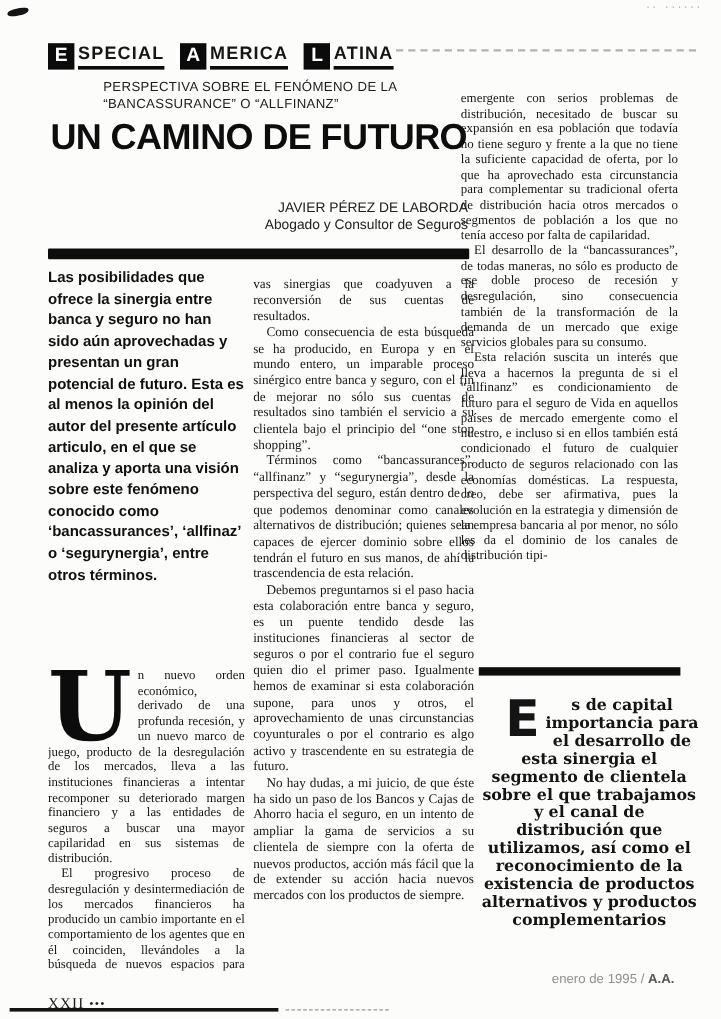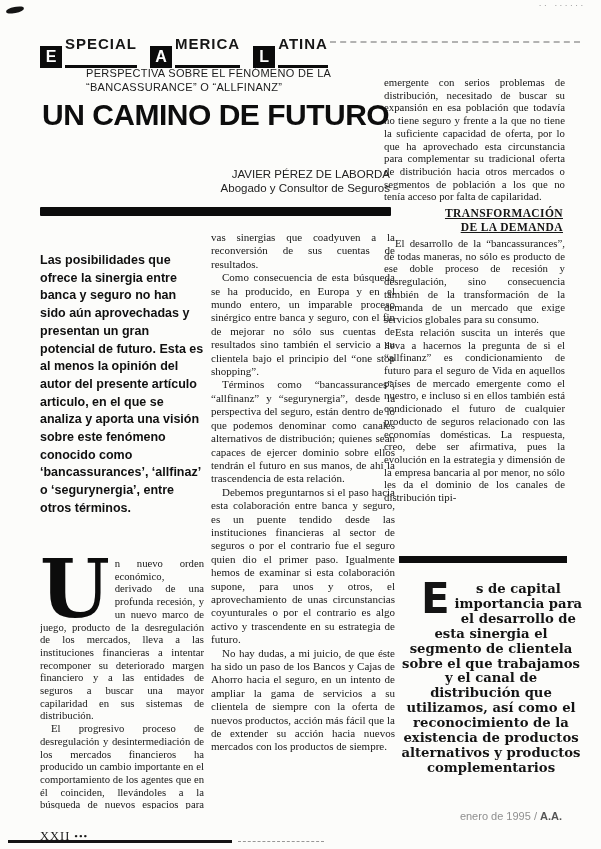--- a/index.html
+++ b/index.html
@@ -10,30 +10,30 @@
 
   
   .smudge{left:6px;top:7px;width:18px;height:6px;background:#141414;border-radius:50% 40% 50% 40%;transform:rotate(-10deg);}
   .noise{left:538px;top:2px;font:7px "DejaVu Sans Mono",monospace;color:#9a9a9a;letter-spacing:1px;}
 
   
   .brand{left:40px;top:36px;display:flex;align-items:flex-end;gap:13px;}
   .brand-group{display:flex;align-items:flex-end;gap:3px;}
   .brand-box{width:22px;height:22px;background:#0b0b0b;color:#fff;display:flex;align-items:center;justify-content:center;
              font:bold 16px "Liberation Sans",sans-serif;}
-  .brand-word{font:bold 15px/15px "Liberation Sans",sans-serif;letter-spacing:1px;border-bottom:3px solid #0b0b0b;padding-bottom:14px;}
+  .brand-word{font:bold 15px/15px "Liberation Sans",sans-serif;letter-spacing:1px;border-bottom:3px solid #0b0b0b;padding-bottom:3px;}
   .brand-ext{left:330px;top:41px;width:250px;border-bottom:2px dashed #777;opacity:.55;}
 
   .kicker{left:42px;top:66px;font:11px/14px "Liberation Sans",sans-serif;letter-spacing:.3px;color:#1c1c1c;margin-left:44px;}
   .title{left:42px;top:98px;font:bold 30px/34px "Liberation Sans",sans-serif;letter-spacing:-.5px;color:#0d0d0d;}
   .byline{left:150px;top:168px;width:240px;text-align:right;font:11.5px/13.5px "Liberation Sans",sans-serif;color:#222;}
   .rule-main{left:40px;top:207px;width:351px;height:9px;background:#0c0c0c;border-radius:1px;}
 
   
-  .standfirst{left:40px;top:252px;width:164px;font:bold 12.5px/17.7px "Liberation Sans",sans-serif;color:#101010;}
+  .standfirst{left:40px;top:223px;width:164px;font:bold 12.5px/17.7px "Liberation Sans",sans-serif;color:#101010;}
   .left-body{left:40px;top:557px;width:164px;height:252px;overflow:hidden;
              font:10.7px/12.7px "Liberation Serif",serif;text-align:justify;}
   .col-mid{left:211px;top:231px;width:184px;height:565px;overflow:hidden;
            font:11px/13.4px "Liberation Serif",serif;text-align:justify;}
   .col-right{left:384px;top:76px;width:181px;height:472px;overflow:hidden;
              font:10.8px/12.7px "Liberation Serif",serif;text-align:justify;}
   .para{margin:0;}
   .para + .para{text-indent:11px;}
   .dropcap{float:left;font:bold 80px/58px "DejaVu Serif",serif;margin:3px 5px 0 0;color:#0c0c0c;}
 
@@ -103,24 +103,20 @@
   <div class="abs col-mid">
     <p class="para"><span>vas sinergias que coadyuven a la reconversión de sus cuentas de resultados.</span></p>
     <p class="para"><span>Como consecuencia de esta búsqueda se ha producido, en Europa y en el mundo entero, un imparable proceso sinérgico entre </span><span class="b">banca y seguro</span><span>, con el fin de mejorar no sólo sus cuentas de resultados sino también el servicio a su clientela bajo el principio del “one stop shopping”.</span></p>
     <p class="para"><span>Términos como </span><span class="b">“bancassurances”, “allfinanz” y “segurynergia”</span><span>, desde la perspectiva del seguro, están dentro de lo que podemos denominar como </span><span class="b">canales alternativos de distribución</span><span>; quienes sean capaces de ejercer dominio sobre ellos tendrán el futuro en sus manos, de ahí la trascendencia de esta relación.</span></p>
     <p class="para"><span>Debemos preguntarnos si el paso hacia esta colaboración entre banca y seguro, es un </span><span class="b">puente tendido</span><span> desde las instituciones financieras al sector de seguros o por el contrario fue el seguro quien dio el primer paso. Igualmente hemos de examinar si esta colaboración supone, para unos y otros, el aprovechamiento de unas circunstancias coyunturales o por el contrario es algo activo y trascendente en su estrategia de futuro.</span></p>
     <p class="para"><span>No hay dudas, a mi juicio, de que éste ha sido un paso de los </span><span class="b">Bancos y Cajas de Ahorro</span><span> hacia el seguro, en un intento de ampliar la gama de servicios a su clientela de siempre con la oferta de nuevos productos, acción más fácil que la de extender su acción hacia nuevos mercados con los productos de siempre.</span></p>
   </div>
 
   <div class="abs col-right">
     <p class="para"><span>emergente con serios problemas de distribución, necesitado de buscar su expansión en esa población que todavía no tiene seguro y frente a la que no tiene la suficiente capacidad de oferta, por lo que ha aprovechado esta circunstancia para complementar su tradicional oferta de distribución hacia otros mercados o segmentos de población a los que no tenía acceso por falta de capilaridad.</span></p>
-    <p class="para sec-heading">
-      <span class="hl">TRANSFORMACIÓN</span><br>
-      <span class="hl">DE LA DEMANDA</span>
-    </p>
     <p class="para"><span>El desarrollo de la </span><span class="b">“bancassurances”</span><span>, de todas maneras, no sólo es producto de ese doble proceso de recesión y desregulación, sino consecuencia también de la transformación de la demanda de un mercado que exige servicios globales para su consumo.</span></p>
     <p class="para"><span>Esta relación suscita un interés que lleva a hacernos la pregunta de si el </span><span class="b">“allfinanz”</span><span> es condicionamiento de futuro para el seguro de Vida en aquellos países de mercado emergente como el nuestro, e incluso si en ellos también está condicionado el futuro de cualquier producto de seguros relacionado con las economías domésticas. La respuesta, creo, debe ser afirmativa, pues la evolución en la estrategia y dimensión de la empresa bancaria al por menor, no sólo les da el dominio de los canales de distribución tipi-</span></p>
   </div>
 
   <div class="abs rule-right"></div>
 
   <div class="abs pullquote">
     <span class="dropcap-e">E</span><span>s de capital importancia para el desarrollo de esta sinergia el segmento de clientela sobre el que trabajamos y el canal de distribución que utilizamos, así como el reconocimiento de la existencia de productos alternativos y productos complementarios</span>
   </div>
 

